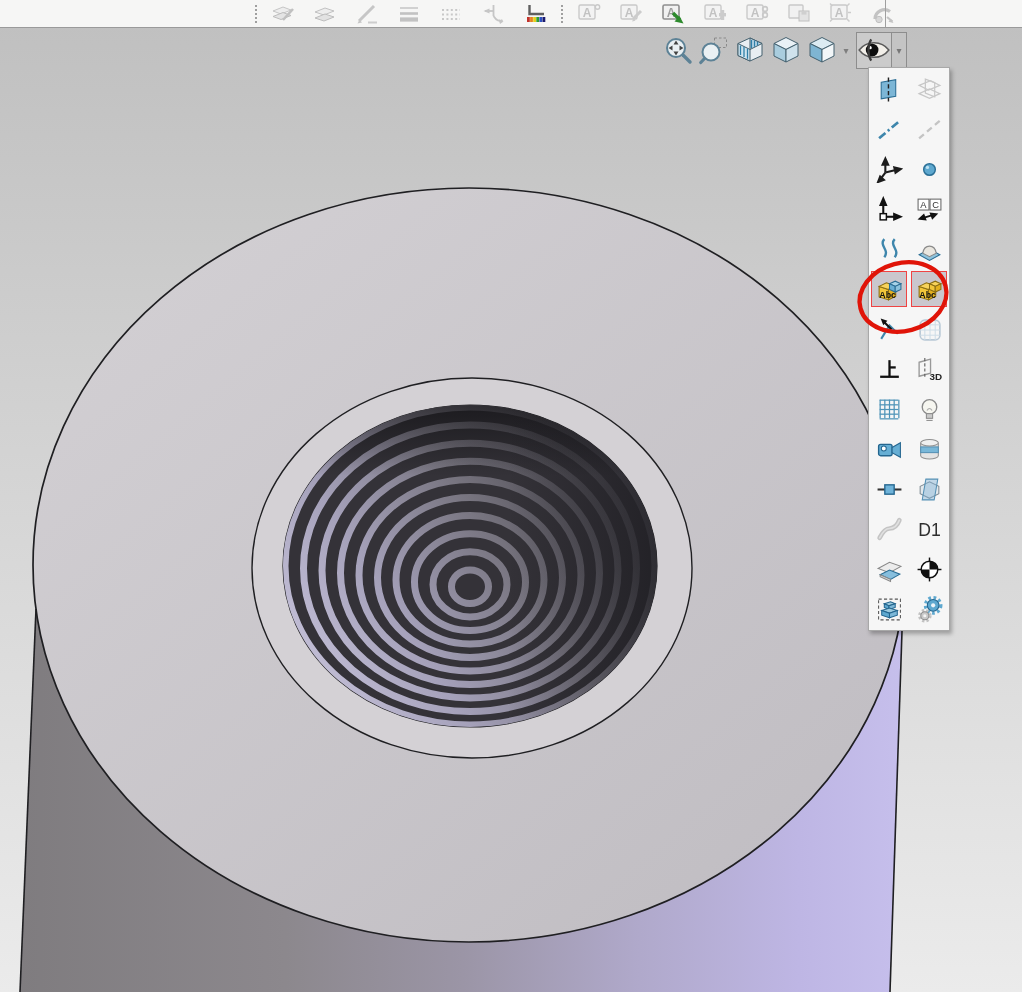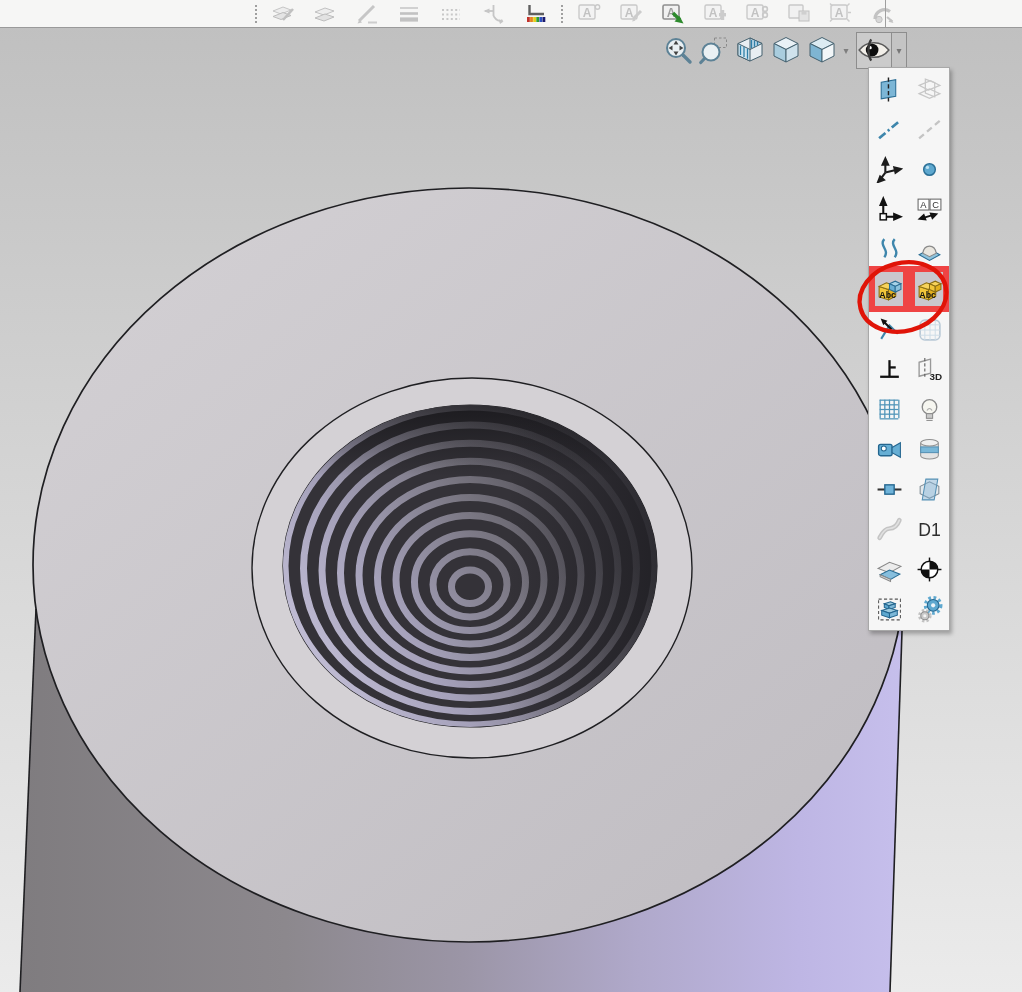--- a/index.html
+++ b/index.html
@@ -41,21 +41,21 @@
   
   #hs-panel{
     position:absolute;left:868px;top:67px;width:80px;
     background:#f6f6f6;border:1px solid #a8a8a8;
     box-shadow:2px 3px 4px rgba(0,0,0,.28);
     display:grid;grid-template-columns:40px 40px;grid-auto-rows:40px;
     z-index:6;padding:1px 0;
   }
   .hs-cell{display:flex;align-items:center;justify-content:center;}
   .hs-item{width:34px;height:34px;display:flex;align-items:center;justify-content:center;border:1px solid transparent;}
-  .hs-item.pressed{background:#cac7cd;border:6px solid #ef4444;}
+  .hs-item.pressed{background:#cac7cd;border:1px solid #ef4444;}
   
   #model-svg{position:absolute;left:0;top:0;z-index:1;}
   #red-annotation{position:absolute;left:840px;top:240px;z-index:7;pointer-events:none;}
   svg{display:block;}
 </style>
 </head>
 <body>
 
 <svg id="model-svg" width="1022" height="992">
   <defs>

